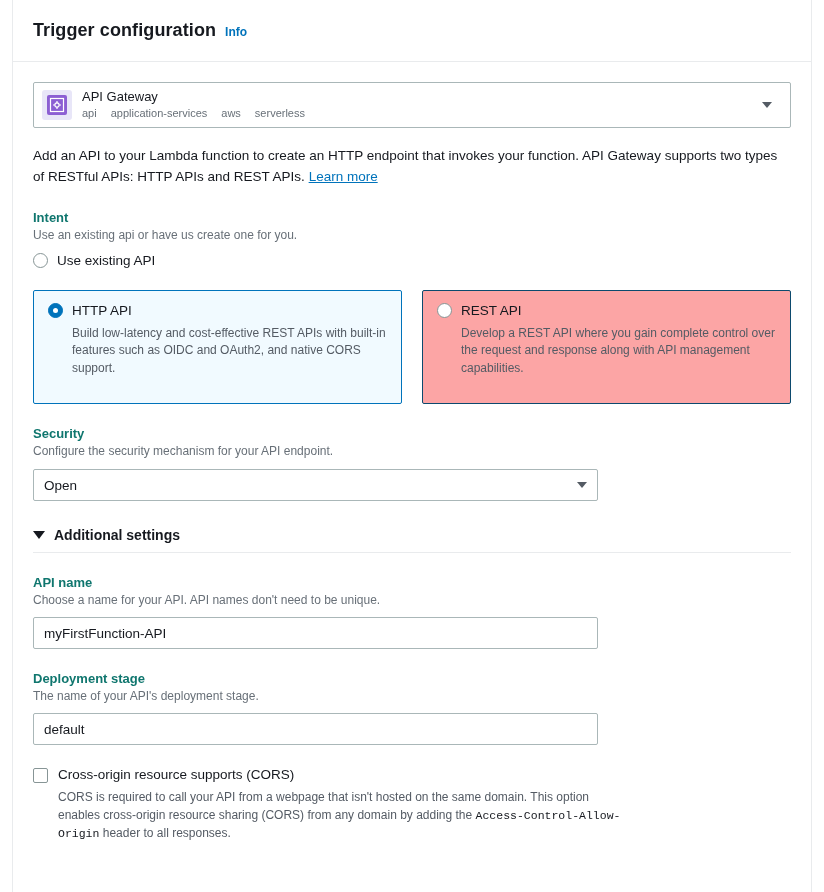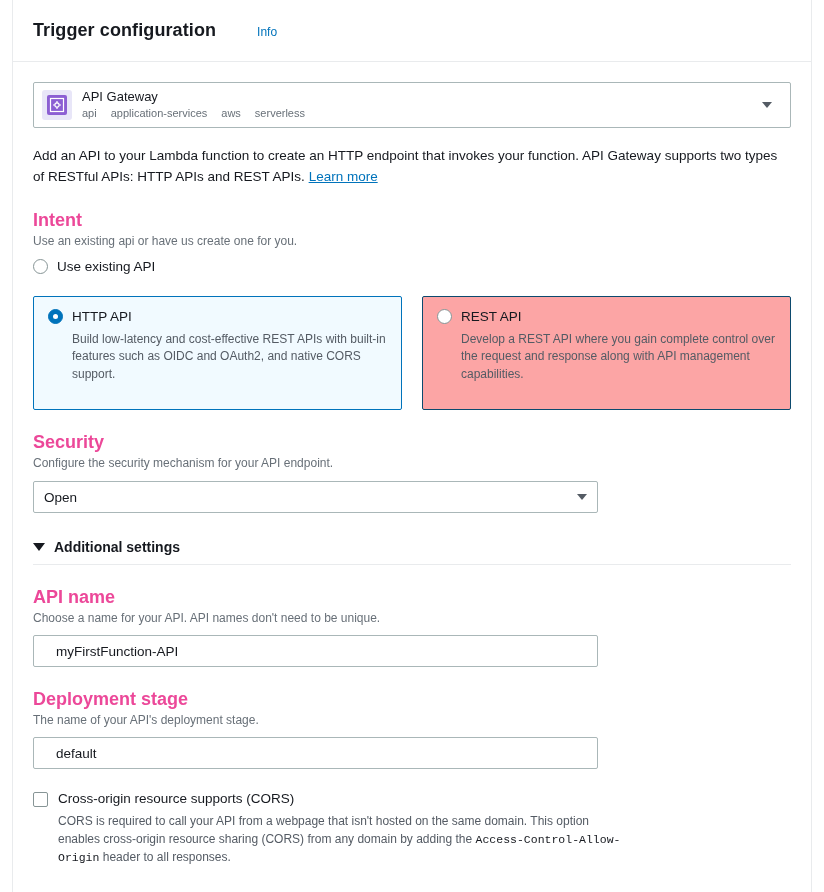--- a/index.html
+++ b/index.html
@@ -40,22 +40,21 @@
   .panel-title {
     font-size: 18px;
     font-weight: bold;
     color: #16191f;
     letter-spacing: 0.1px;
   }
   .info-link {
     font-size: 12px;
     color: #0073bb;
     text-decoration: none;
-    font-weight: normal;
-    margin-left: 32px;
+    font-weight: bold;
   }
 
   
   .panel-body {
     padding: 20px;
   }
 
   
   .source-select {
     height: 46px;
@@ -106,23 +105,23 @@
     margin: 18px 0 16px 0;
     font-size: 13.5px;
     color: #16191f;
     line-height: 1.55;
     max-width: 760px;
   }
   .desc a { color: #0073bb; text-decoration: underline; }
 
   .section { margin-top: 22px; }
   .field-label {
-    font-size: 18px;
+    font-size: 13px;
     font-weight: bold;
-    color: #ec4899;
+    color: #0f766e;
     display: block;
   }
   .field-hint {
     font-size: 12px;
     color: #687078;
     display: block;
     margin-top: 3px;
   }
 
   
@@ -232,21 +231,21 @@
 
   
   .text-input {
     margin-top: 10px;
     width: 565px;
     height: 32px;
     border: 1px solid #aab7b8;
     border-radius: 2px;
     font-size: 13.5px;
     color: #16191f;
-    padding: 0 22px;
+    padding: 0 10px;
     font-family: "Liberation Sans", sans-serif;
     background: #fff;
   }
 
   
   .check-row {
     margin-top: 22px;
     display: flex;
     gap: 10px;
     align-items: flex-start;

